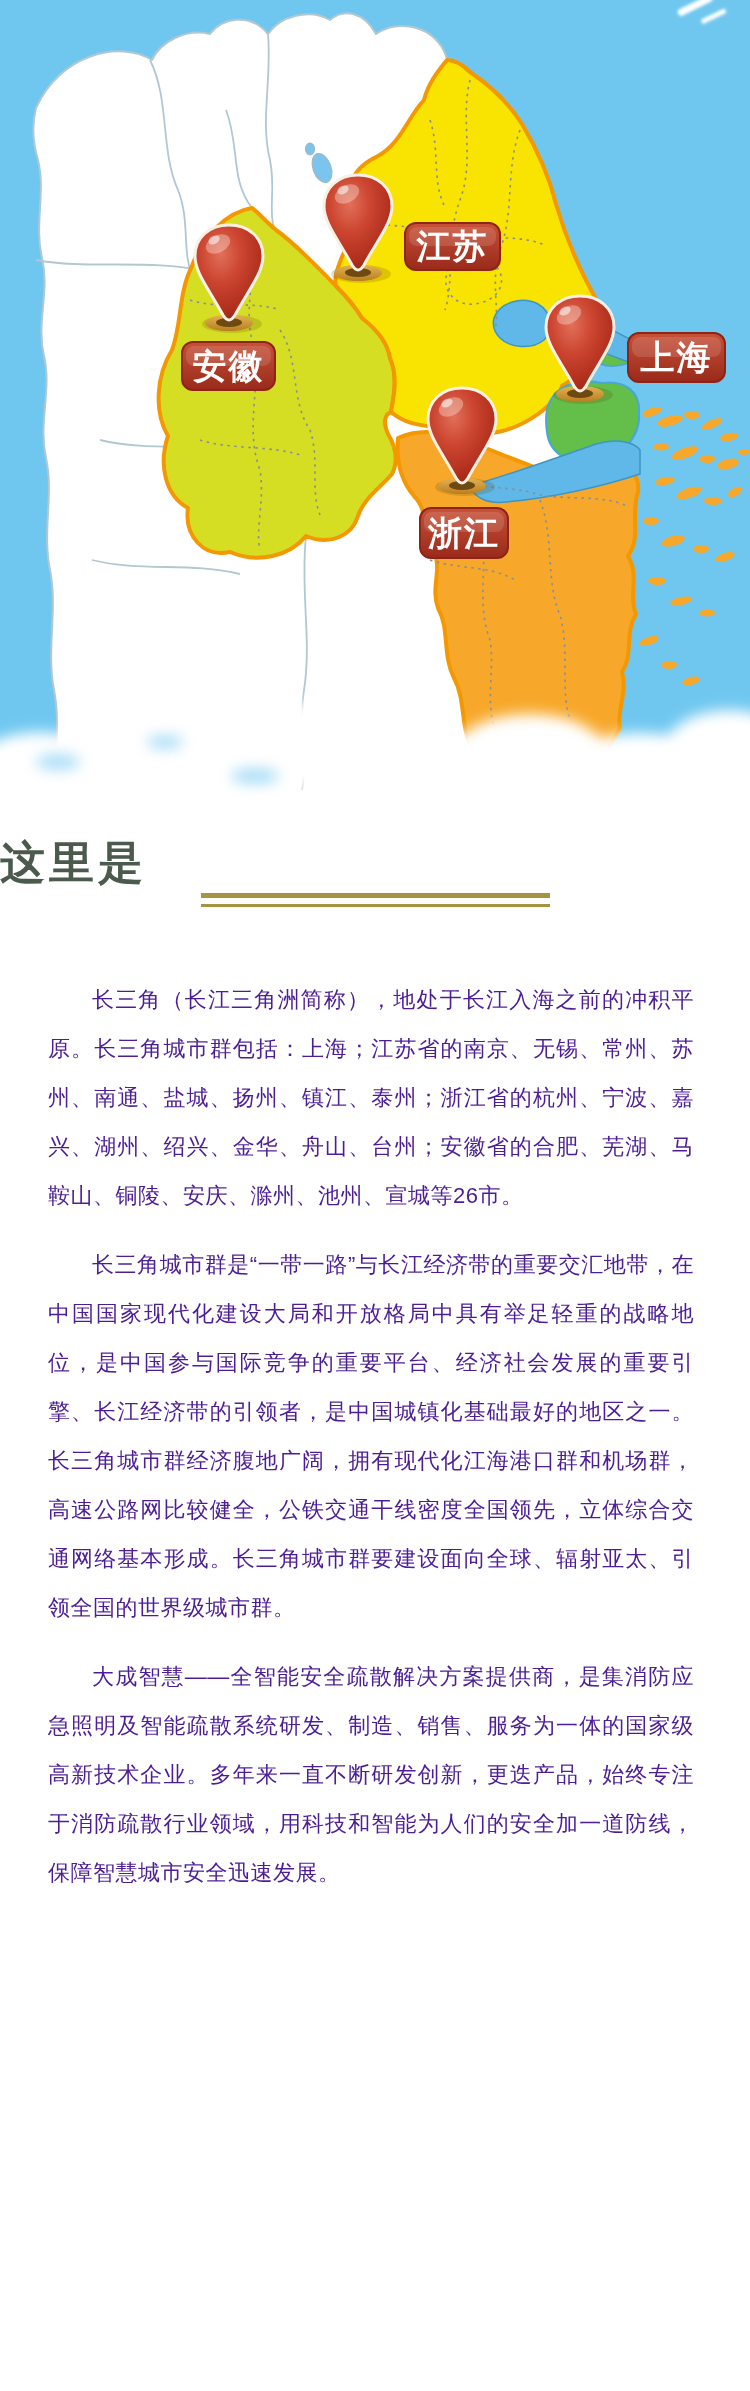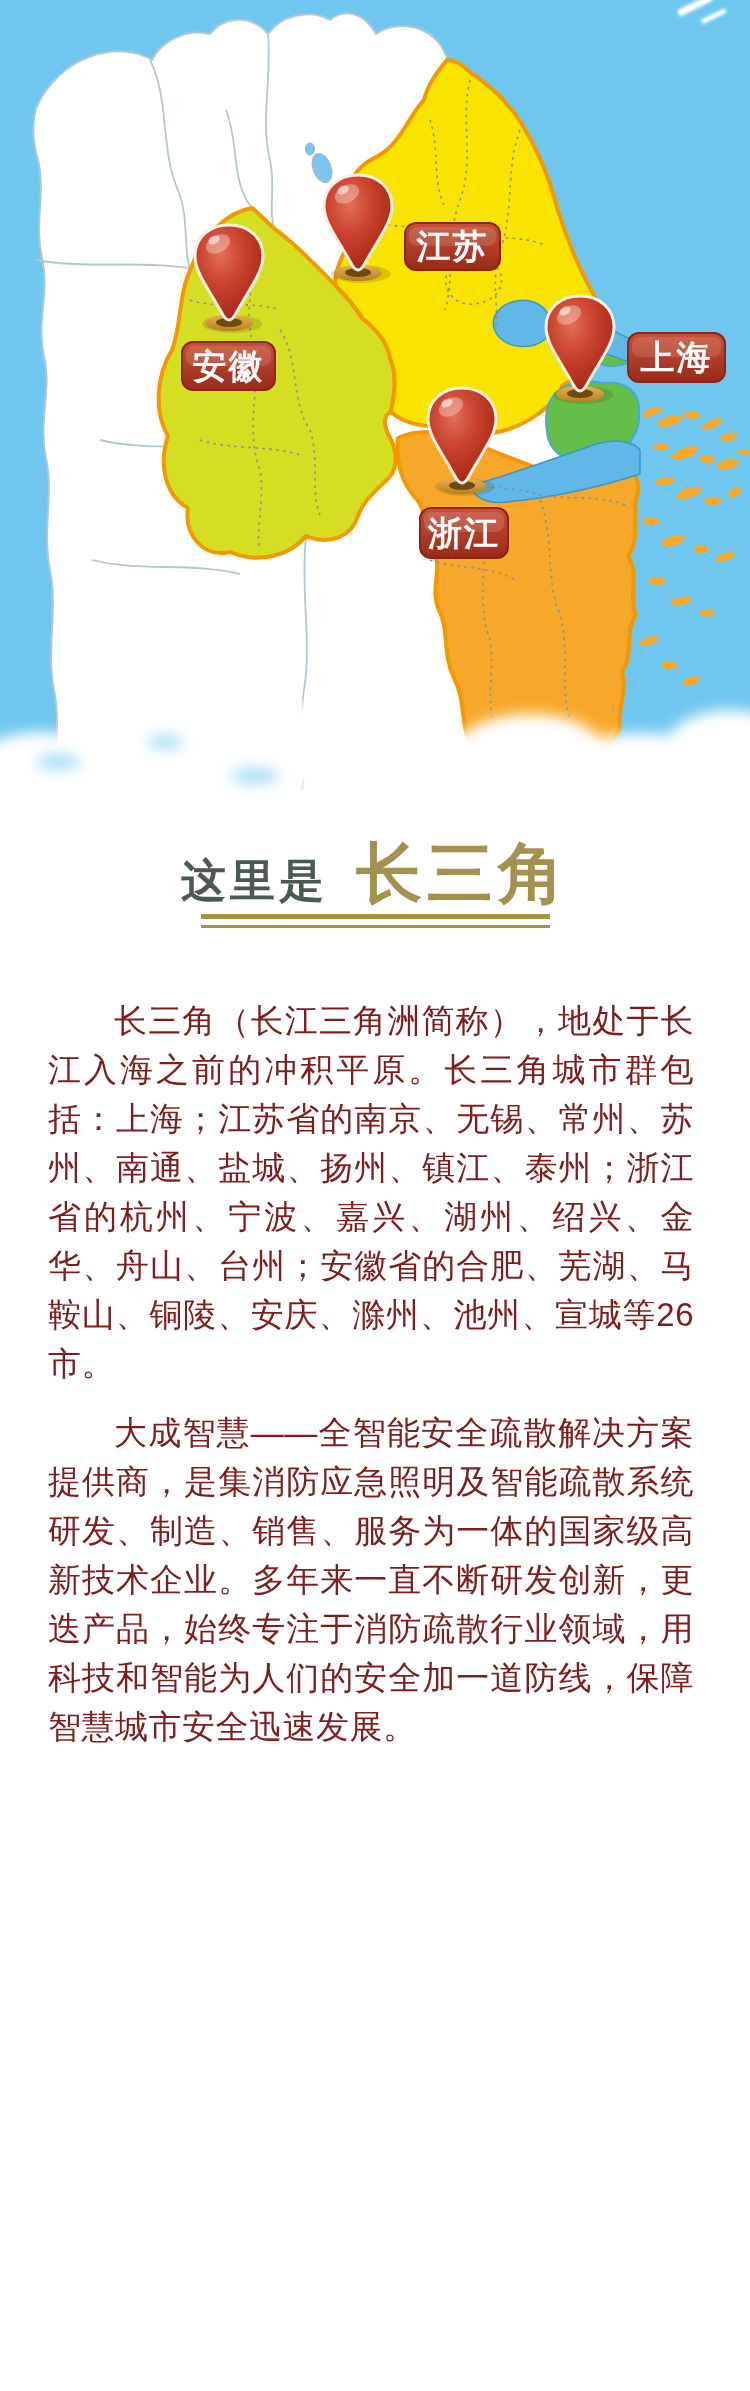--- a/index.html
+++ b/index.html
@@ -1,26 +1,26 @@
 <!DOCTYPE html>
 <html><head>
 <meta charset="utf-8">
 <style>
   html,body{margin:0;padding:0;background:#ffffff;}
   body{width:750px;font-family:"Liberation Sans","DejaVu Sans",sans-serif;}
   .page{width:750px;min-height:2391px;background:#ffffff;overflow:hidden;}
   .map-wrap{width:750px;height:832px;position:relative;}
   .map-wrap svg{display:block;}
-  .title-row{margin-top:8px;display:flex;justify-content:center;align-items:baseline;gap:28px;line-height:1;}
+  .title-row{margin-top:8px;display:flex;justify-content:center;align-items:baseline;gap:28px;line-height:1;flex-direction:column;}
   .title-prefix{font-size:45px;font-weight:700;color:#4A5A4C;letter-spacing:4px;}
   .title-highlight{font-size:66px;font-weight:900;color:#A3914E;letter-spacing:5px;}
   .title-underline{width:349px;height:6px;margin:8px auto 0 auto;
      border-top:5px solid #A79441;border-bottom:3px solid #A79441;}
   .content{margin:68px 40px 0 48px;}
-  .content p{margin:0 16px 20px 0;font-size:33px;line-height:49px;color:#7f1d1d;
+  .content p{margin:0 16px 20px 0;font-size:22px;line-height:49px;color:#4c1d95;
      text-indent:2em;text-align:justify;letter-spacing:0.5px;}
   .map-plaque-text{font-size:34px;font-weight:700;fill:#ffffff;letter-spacing:2px;}
 </style>
 </head>
 <body>
 
 <div class="page">
 
   <div class="map-wrap">
   <svg width="750" height="832" viewBox="0 0 750 832" xmlns="http://www.w3.org/2000/svg">
@@ -204,22 +204,22 @@
       <ellipse cx="58" cy="762" rx="22" ry="8"></ellipse>
       <ellipse cx="165" cy="742" rx="18" ry="7"></ellipse>
       <ellipse cx="255" cy="776" rx="24" ry="8"></ellipse>
     </g>
     <rect x="0" y="818" width="750" height="14" fill="#FFFFFF"></rect>
   </svg>
   </div>
 
   <div class="title-row">
     <span class="title-prefix">这里是</span>
-    <span class="title-highlight">长三角</span>
   </div>
   <div class="title-underline"></div>
 
   <div class="content">
     <p>长三角（长江三角洲简称），地处于长江入海之前的冲积平原。长三角城市群包括：上海；江苏省的南京、无锡、常州、苏州、南通、盐城、扬州、镇江、泰州；浙江省的杭州、宁波、嘉兴、湖州、绍兴、金华、舟山、台州；安徽省的合肥、芜湖、马鞍山、铜陵、安庆、滁州、池州、宣城等26市。</p>
+    <p>长三角城市群是“一带一路”与长江经济带的重要交汇地带，在中国国家现代化建设大局和开放格局中具有举足轻重的战略地位，是中国参与国际竞争的重要平台、经济社会发展的重要引擎、长江经济带的引领者，是中国城镇化基础最好的地区之一。长三角城市群经济腹地广阔，拥有现代化江海港口群和机场群，高速公路网比较健全，公铁交通干线密度全国领先，立体综合交通网络基本形成。长三角城市群要建设面向全球、辐射亚太、引领全国的世界级城市群。</p>
     <p>大成智慧——全智能安全疏散解决方案提供商，是集消防应急照明及智能疏散系统研发、制造、销售、服务为一体的国家级高新技术企业。多年来一直不断研发创新，更迭产品，始终专注于消防疏散行业领域，用科技和智能为人们的安全加一道防线，保障智慧城市安全迅速发展。</p>
   </div>
 
 </div>
 
 </body></html>

